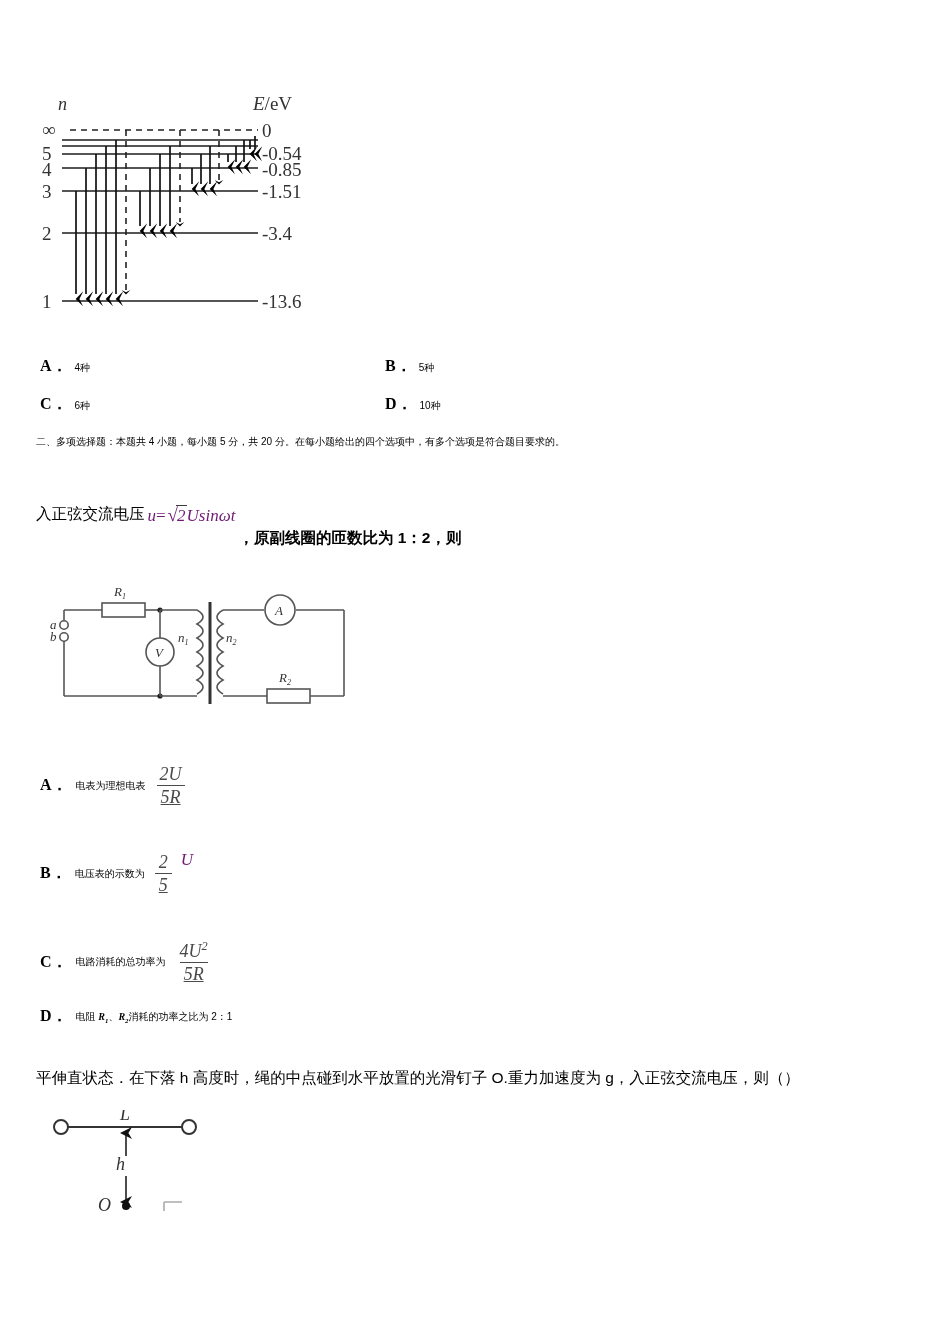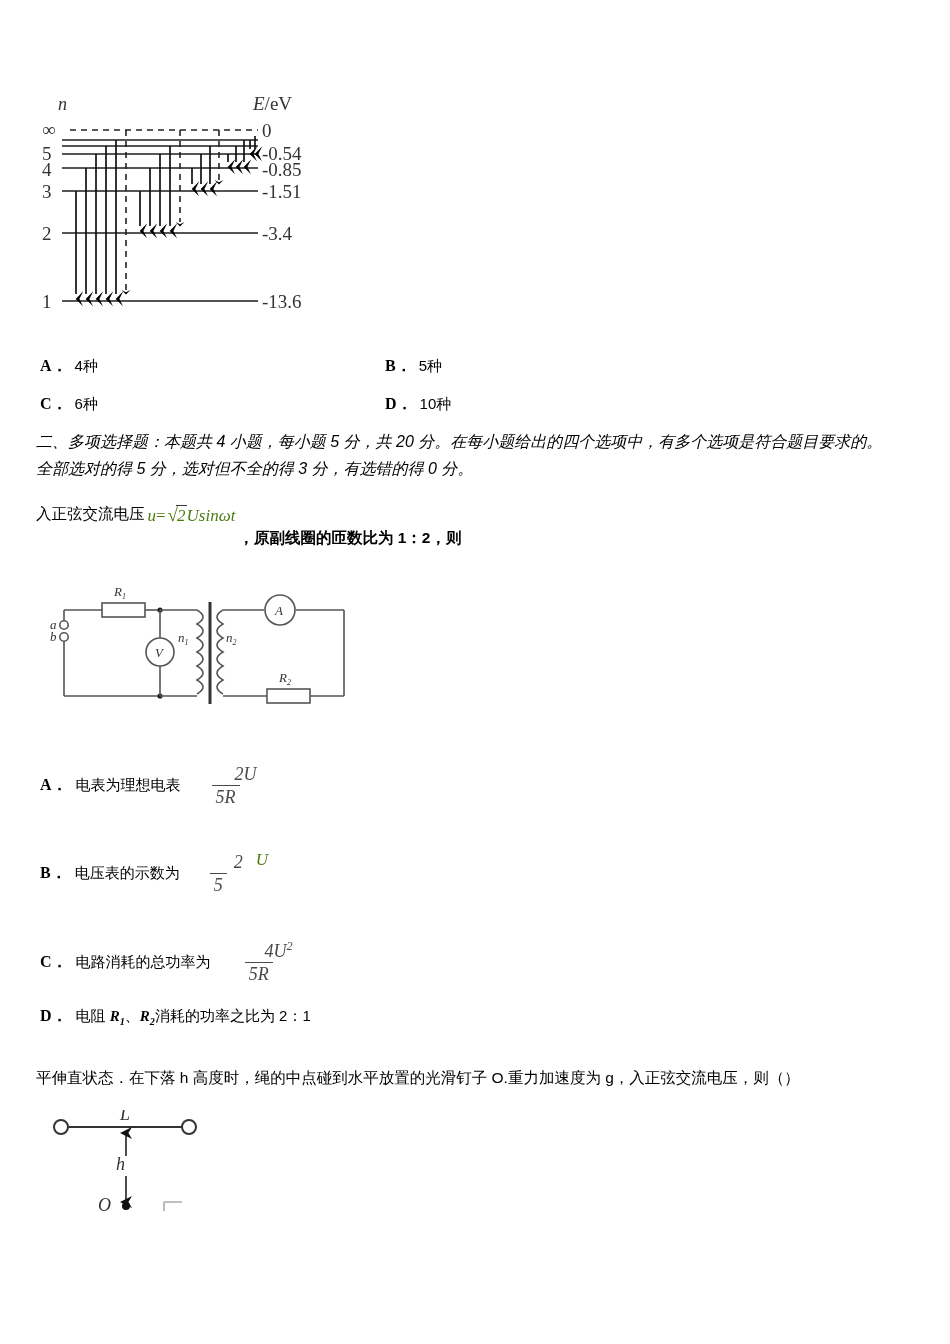--- a/index.html
+++ b/index.html
@@ -21,21 +21,21 @@
     height: 1344px;
     background: #fff;
   }
   .opt-label {
     font-family: "Liberation Serif", "DejaVu Serif", serif;
     font-weight: bold;
     font-size: 16px;
   }
   .opt-text {
     font-family: "Liberation Sans", "DejaVu Sans", sans-serif;
-    font-size: 15px;
+    font-size: 10px;
   }
 
   
   .ans-row {
     position: absolute;
     left: 40px;
     width: 870px;
     display: flex;
   }
   .ans-cell {
@@ -46,44 +46,43 @@
   .ans-cell.left { width: 345px; }
 
   
   .section-intro {
     position: absolute;
     left: 36px;
     width: 890px;
   }
   .section-intro div {
     font-family: "Liberation Sans", "DejaVu Sans", sans-serif;
-    font-size: 16px;
+    font-size: 10px;
     line-height: 27px;
     white-space: nowrap;
-    font-style: italic;
   }
 
   
   .qline {
     position: absolute;
     left: 36px;
     font-family: "Liberation Sans", "DejaVu Sans", sans-serif;
     font-size: 15.5px;
     white-space: nowrap;
   }
   .bi { font-style: italic; font-weight: bold; font-family: "Liberation Serif", serif; }
   sub.sm { font-size: 0.68em; }
   sup.sm { font-size: 0.68em; }
 
   
   .math {
     font-family: "Liberation Serif", "DejaVu Serif", serif;
     font-style: italic;
     font-size: 17px;
-    color: #4d7c0f;
+    color: #701a75;
   }
   .radical {
     display: inline-block;
     position: relative;
     padding-left: 2px;
   }
   .radical .rsign { font-style: normal; font-size: 19px; }
   .radical .rbody {
     border-top: 1.1px solid #3a3a3a;
     padding: 0 1px 0 1px;
@@ -96,22 +95,22 @@
     flex-direction: column;
     align-items: center;
     vertical-align: -0.55em;
     font-family: "Liberation Serif", "DejaVu Serif", serif;
     font-style: italic;
     color: #4a4a4a;
     font-size: 18px;
     line-height: 1.12;
     margin: 0 2px;
   }
-  .frac .num { padding: 0 4px 1px 4px; margin-left: 40px; }
-  .frac .den { padding: 1px 4px 0 4px; border-top: 1.2px solid #4a4a4a; }
+  .frac .num { padding: 0 4px 1px 4px; }
+  .frac .den { padding: 1px 4px 0 4px; border-top: 1.2px solid #4a4a4a; text-decoration: underline; }
 
   .opt-with-frac {
     position: absolute;
     left: 40px;
     display: flex;
     align-items: center;
     gap: 8px;
   }
 
   
@@ -239,21 +238,20 @@
       <span class="opt-text">6种</span>
     </div>
     <div class="ans-cell">
       <span class="opt-label">D．</span>
       <span class="opt-text">10种</span>
     </div>
   </div>
 
   <div class="section-intro" style="top:428px;">
     <div>二、多项选择题：本题共 4 小题，每小题 5 分，共 20 分。在每小题给出的四个选项中，有多个选项是符合题目要求的。</div>
-    <div>全部选对的得 5 分，选对但不全的得 3 分，有选错的得 0 分。</div>
   </div>
 
 
   <div class="qline" style="top:504px; display:flex; align-items:flex-start;">
     <span>入正弦交流电压</span>
     <span class="math" style="margin:0 3px;">
       <span>u</span><span style="font-style:normal;">=</span><span class="radical"><span class="rsign">√</span><span class="rbody">2</span></span><span>Usin</span><span>ωt</span>
     </span>
     <span style="font-weight:bold;margin-top:24px;">，原副线圈的匝数比为 1：2，则</span>
   </div>

